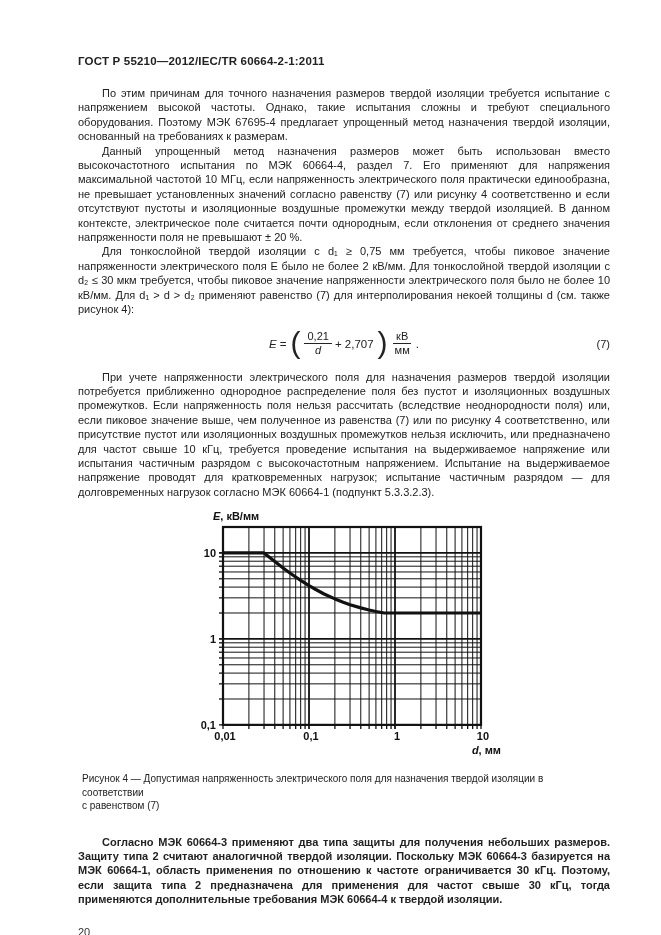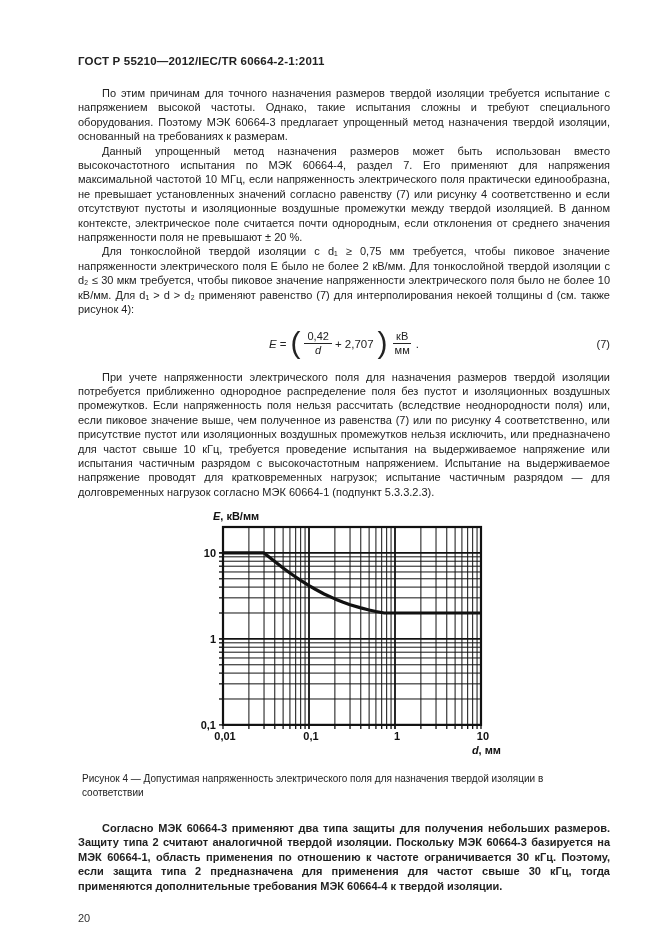--- a/index.html
+++ b/index.html
@@ -21,31 +21,31 @@
   .after-fig{margin-top:22px;font-weight:bold;}
   .page-num{font-size:11px;margin-top:19px;color:#333;}
 </style>
 </head>
 <body>
 
 <div class="page">
 
   <div class="doc-header">ГОСТ Р 55210—2012/IEC/TR 60664-2-1:2011</div>
 
-  <p class="para">По этим причинам для точного назначения размеров твердой изоляции требуется испытание с напряжением высокой частоты. Однако, такие испытания сложны и требуют специального оборудования. Поэтому МЭК 60664-3 предлагает упрощенный метод назначения твердой изоляции, основанный на требованиях к размерам.</p>
+  <p class="para">По этим причинам для точного назначения размеров твердой изоляции требуется испытание с напряжением высокой частоты. Однако, такие испытания сложны и требуют специального оборудования. Поэтому МЭК 67695-4 предлагает упрощенный метод назначения твердой изоляции, основанный на требованиях к размерам.</p>
   <p class="para">Данный упрощенный метод назначения размеров может быть использован вместо высокочастотного испытания по МЭК 60664-4, раздел 7. Его применяют для напряжения максимальной частотой 10 МГц, если напряженность электрического поля практически единообразна, не превышает установленных значений согласно равенству (7) или рисунку 4 соответственно и если отсутствуют пустоты и изоляционные воздушные промежутки между твердой изоляцией. В данном контексте, электрическое поле считается почти однородным, если отклонения от среднего значения напряженности поля не превышают ± 20 %.</p>
   <p class="para">Для тонкослойной твердой изоляции с d₁ ≥ 0,75 мм требуется, чтобы пиковое значение напряженности электрического поля E было не более 2 кВ/мм. Для тонкослойной твердой изоляции с d₂ ≤ 30 мкм требуется, чтобы пиковое значение напряженности электрического поля было не более 10 кВ/мм. Для d₁ &gt; d &gt; d₂ применяют равенство (7) для интерполирования некоей толщины d (см. также рисунок 4):</p>
 
   <div class="eq-row">
     <span class="eq">
       <span class="italic">E</span>
       <span>=</span>
       <span class="paren">(</span>
       <span class="frac">
-        <span class="num">0,42</span>
+        <span class="num">0,21</span>
         <span class="den italic">d</span>
       </span>
       <span>+ 2,707</span>
       <span class="paren">)</span>
       <span class="frac">
         <span class="num">кВ</span>
         <span class="den">мм</span>
       </span>
       <span>.</span>
     </span>
@@ -160,20 +160,21 @@
           <text x="44" y="230.8885796271024" text-anchor="middle" font-size="11" font-weight="bold" fill="#111111">0,01</text>
           <text x="130" y="230.8885796271024" text-anchor="middle" font-size="11" font-weight="bold" fill="#111111">0,1</text>
           <text x="216" y="230.8885796271024" text-anchor="middle" font-size="11" font-weight="bold" fill="#111111">1</text>
           <text x="302" y="230.8885796271024" text-anchor="middle" font-size="11" font-weight="bold" fill="#111111">10</text>
           <text x="32" y="11" text-anchor="start" font-size="11" font-weight="bold" fill="#111111"><tspan font-style="italic">E</tspan>, кВ/мм</text>
           <text x="320" y="244.8885796271024" text-anchor="end" font-size="11" font-weight="bold" fill="#111111"><tspan font-style="italic">d</tspan>, мм</text>
         </svg>
       </div>
     <div class="fig-caption">
       <div>Рисунок 4 — Допустимая напряженность электрического поля для назначения твердой изоляции в соответствии</div>
+      <div>с равенством (7)</div>
     </div>
   </div>
 
   <p class="para after-fig">Согласно МЭК 60664-3 применяют два типа защиты для получения небольших размеров. Защиту типа 2 считают аналогичной твердой изоляции. Поскольку МЭК 60664-3 базируется на МЭК 60664-1, область применения по отношению к частоте ограничивается 30 кГц. Поэтому, если защита типа 2 предназначена для применения для частот свыше 30 кГц, тогда применяются дополнительные требования МЭК 60664-4 к твердой изоляции.</p>
 
   <div class="page-num">20</div>
 
 </div>
 
 </body></html>

